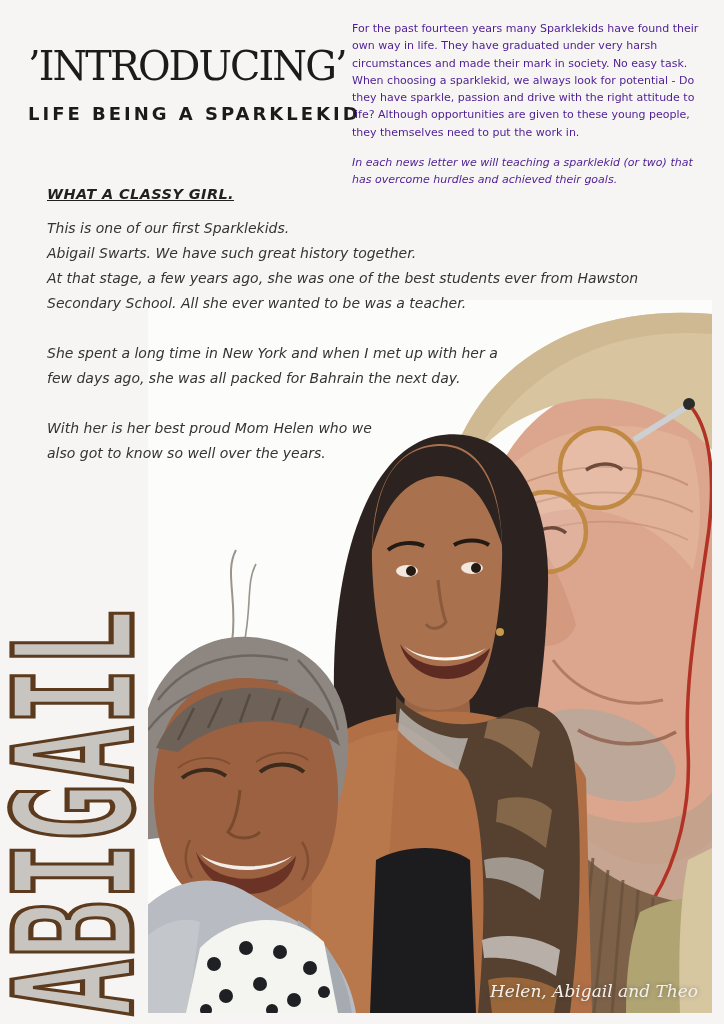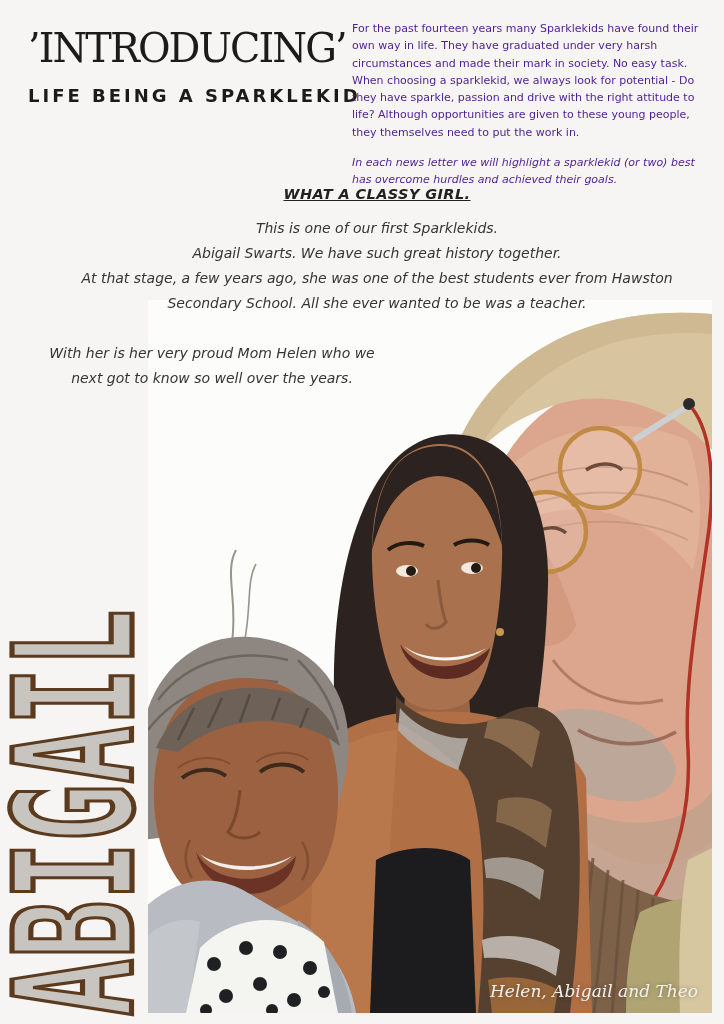--- a/index.html
+++ b/index.html
@@ -2,37 +2,37 @@
 <html><head>
 <meta charset="utf-8">
 <style>
   html,body{margin:0;padding:0;}
   body{
     width:724px;height:1024px;position:relative;overflow:hidden;
     background:#f7f5f3;
     font-family:"DejaVu Sans","Liberation Sans",sans-serif;
   }
   
-  .masthead{position:absolute;left:28px;top:24px;width:320px;text-align:right;}
+  .masthead{position:absolute;left:28px;top:42px;width:320px;text-align:right;}
   .masthead-title{
     font-family:"DejaVu Serif","Liberation Serif",serif;
     font-size:41px;font-weight:500;color:#1c1b19;letter-spacing:-2px;
     white-space:nowrap;transform:scaleX(.97);transform-origin:left center;
   }
   .masthead-subtitle{
     margin-top:13px;
     font-size:18px;font-weight:bold;color:#1c1b19;letter-spacing:3px;
     white-space:nowrap;
   }
   
   .intro{position:absolute;left:352px;top:20px;width:362px;color:#4c1d95;}
   .intro-p1{font-size:11px;line-height:17.3px;white-space:pre-line;}
   .intro-p2{margin-top:13px;font-size:11px;line-height:17.3px;font-style:italic;}
   
-  .article{position:absolute;left:47px;top:186px;z-index:3;color:#343434;text-align:center;}
+  .article{position:absolute;left:47px;top:186px;z-index:3;color:#343434;}
   .article-heading{
     font-size:14.5px;font-weight:bold;font-style:italic;color:#23211f;
     text-decoration:underline;letter-spacing:.4px;margin:0 0 14px 0;
   }
   .article p{
     margin:10px 0 25px 0;font-size:14px;font-style:italic;line-height:25px;
     white-space:pre-line;
   }
   .p0{width:660px;} .p1{width:440px;} .p2{width:465px;} .p3{width:330px;} .p4{width:360px;}
   
@@ -65,29 +65,30 @@
 <body>
 
 <div class="masthead">
   <div class="masthead-title">’INTRODUCING’</div>
   <div class="masthead-subtitle">LIFE BEING A SPARKLEKID</div>
 </div>
 
 <div class="intro">
   <div class="intro-p1">For the past fourteen years many Sparklekids have found their own way in life. They have graduated under very harsh circumstances and made their mark in society. No easy task.
 When choosing a sparklekid, we always look for potential - Do they have sparkle, passion and drive with the right attitude to life? Although opportunities are given to these young people, they themselves need to put the work in.</div>
-  <div class="intro-p2">In each news letter we will highlight a sparklekid (or two) best has overcome hurdles and achieved their goals.</div>
+  <div class="intro-p2">In each news letter we will teaching a sparklekid (or two) that has overcome hurdles and achieved their goals.</div>
 </div>
 
 <div class="article">
   <div class="article-heading">WHAT A CLASSY GIRL.</div>
   <p class="p0">This is one of our first Sparklekids.
 Abigail Swarts. We have such great history together.
 At that stage, a few years ago, she was one of the best students ever from Hawston Secondary School. All she ever wanted to be was a teacher.</p>
-  <p class="p3">With her is her very proud Mom Helen who we next got to know so well over the years.</p>
+  <p class="p2">She spent a long time in New York and when I met up with her a few days ago, she was all packed for Bahrain the next day.</p>
+  <p class="p3">With her is her best proud Mom Helen who we also got to know so well over the years.</p>
 </div>
 
 <div class="banner">
   <span class="banner-text">ABIGAIL</span>
 </div>
 
 <div class="photo">
   <svg viewBox="0 0 564 713" preserveAspectRatio="none">
     <rect width="564" height="713" fill="#fcfcfa"></rect>
 

